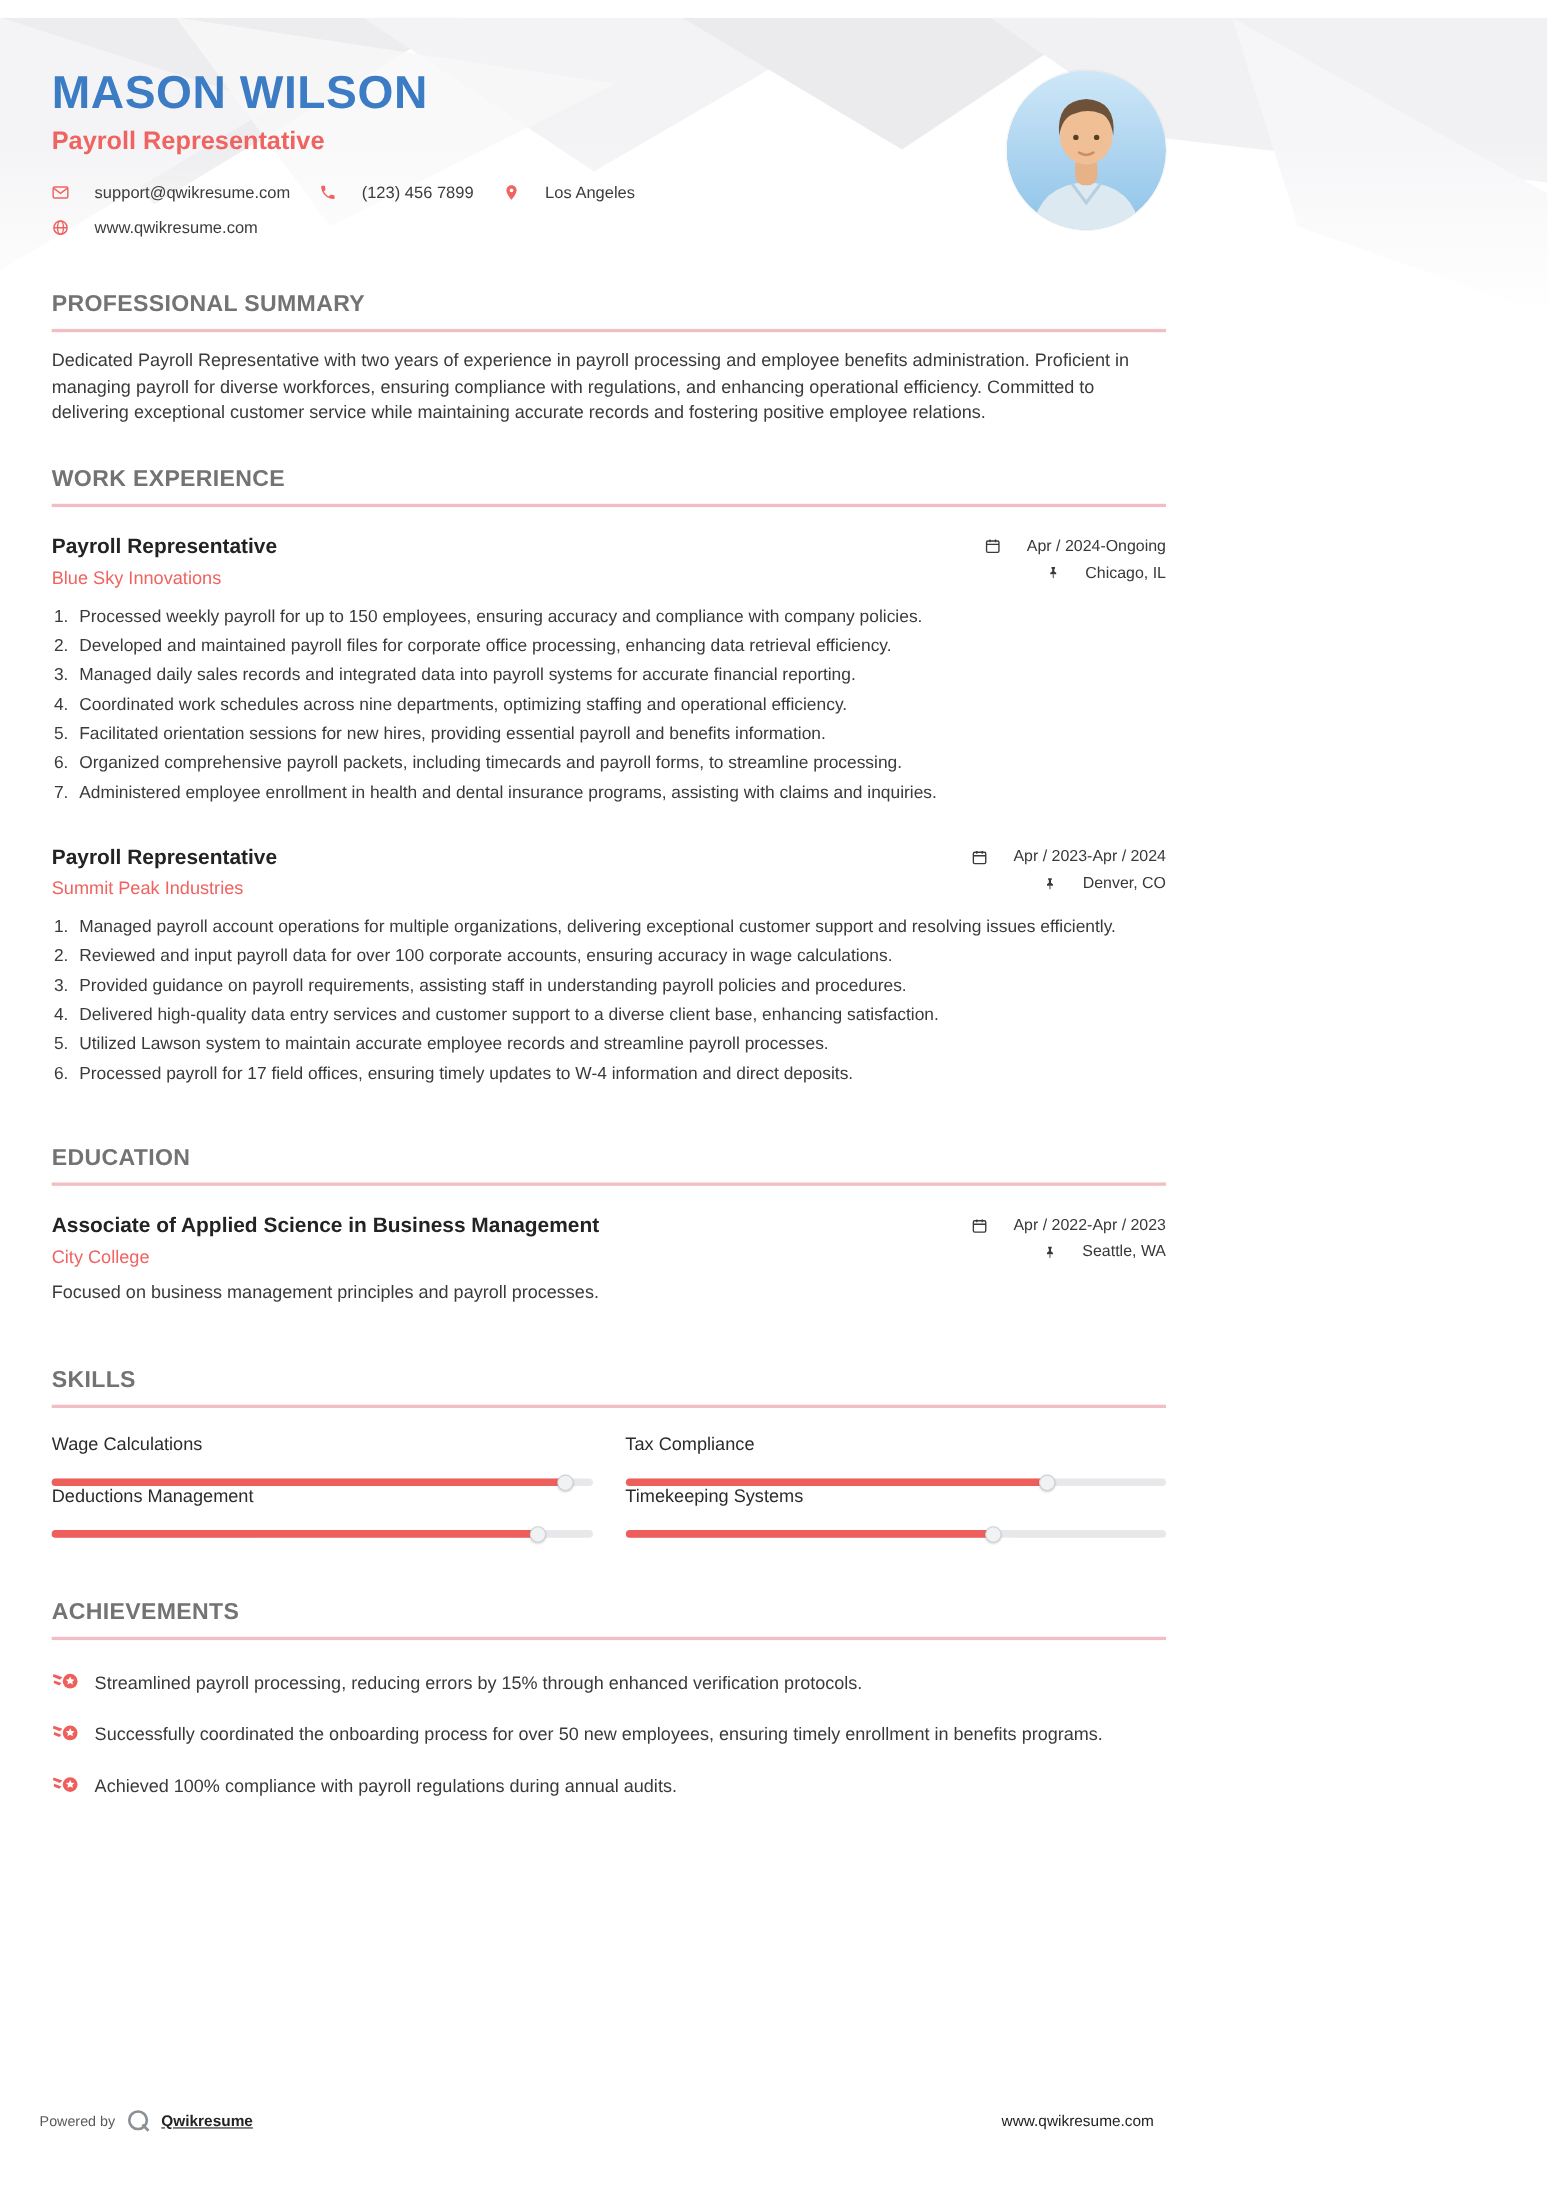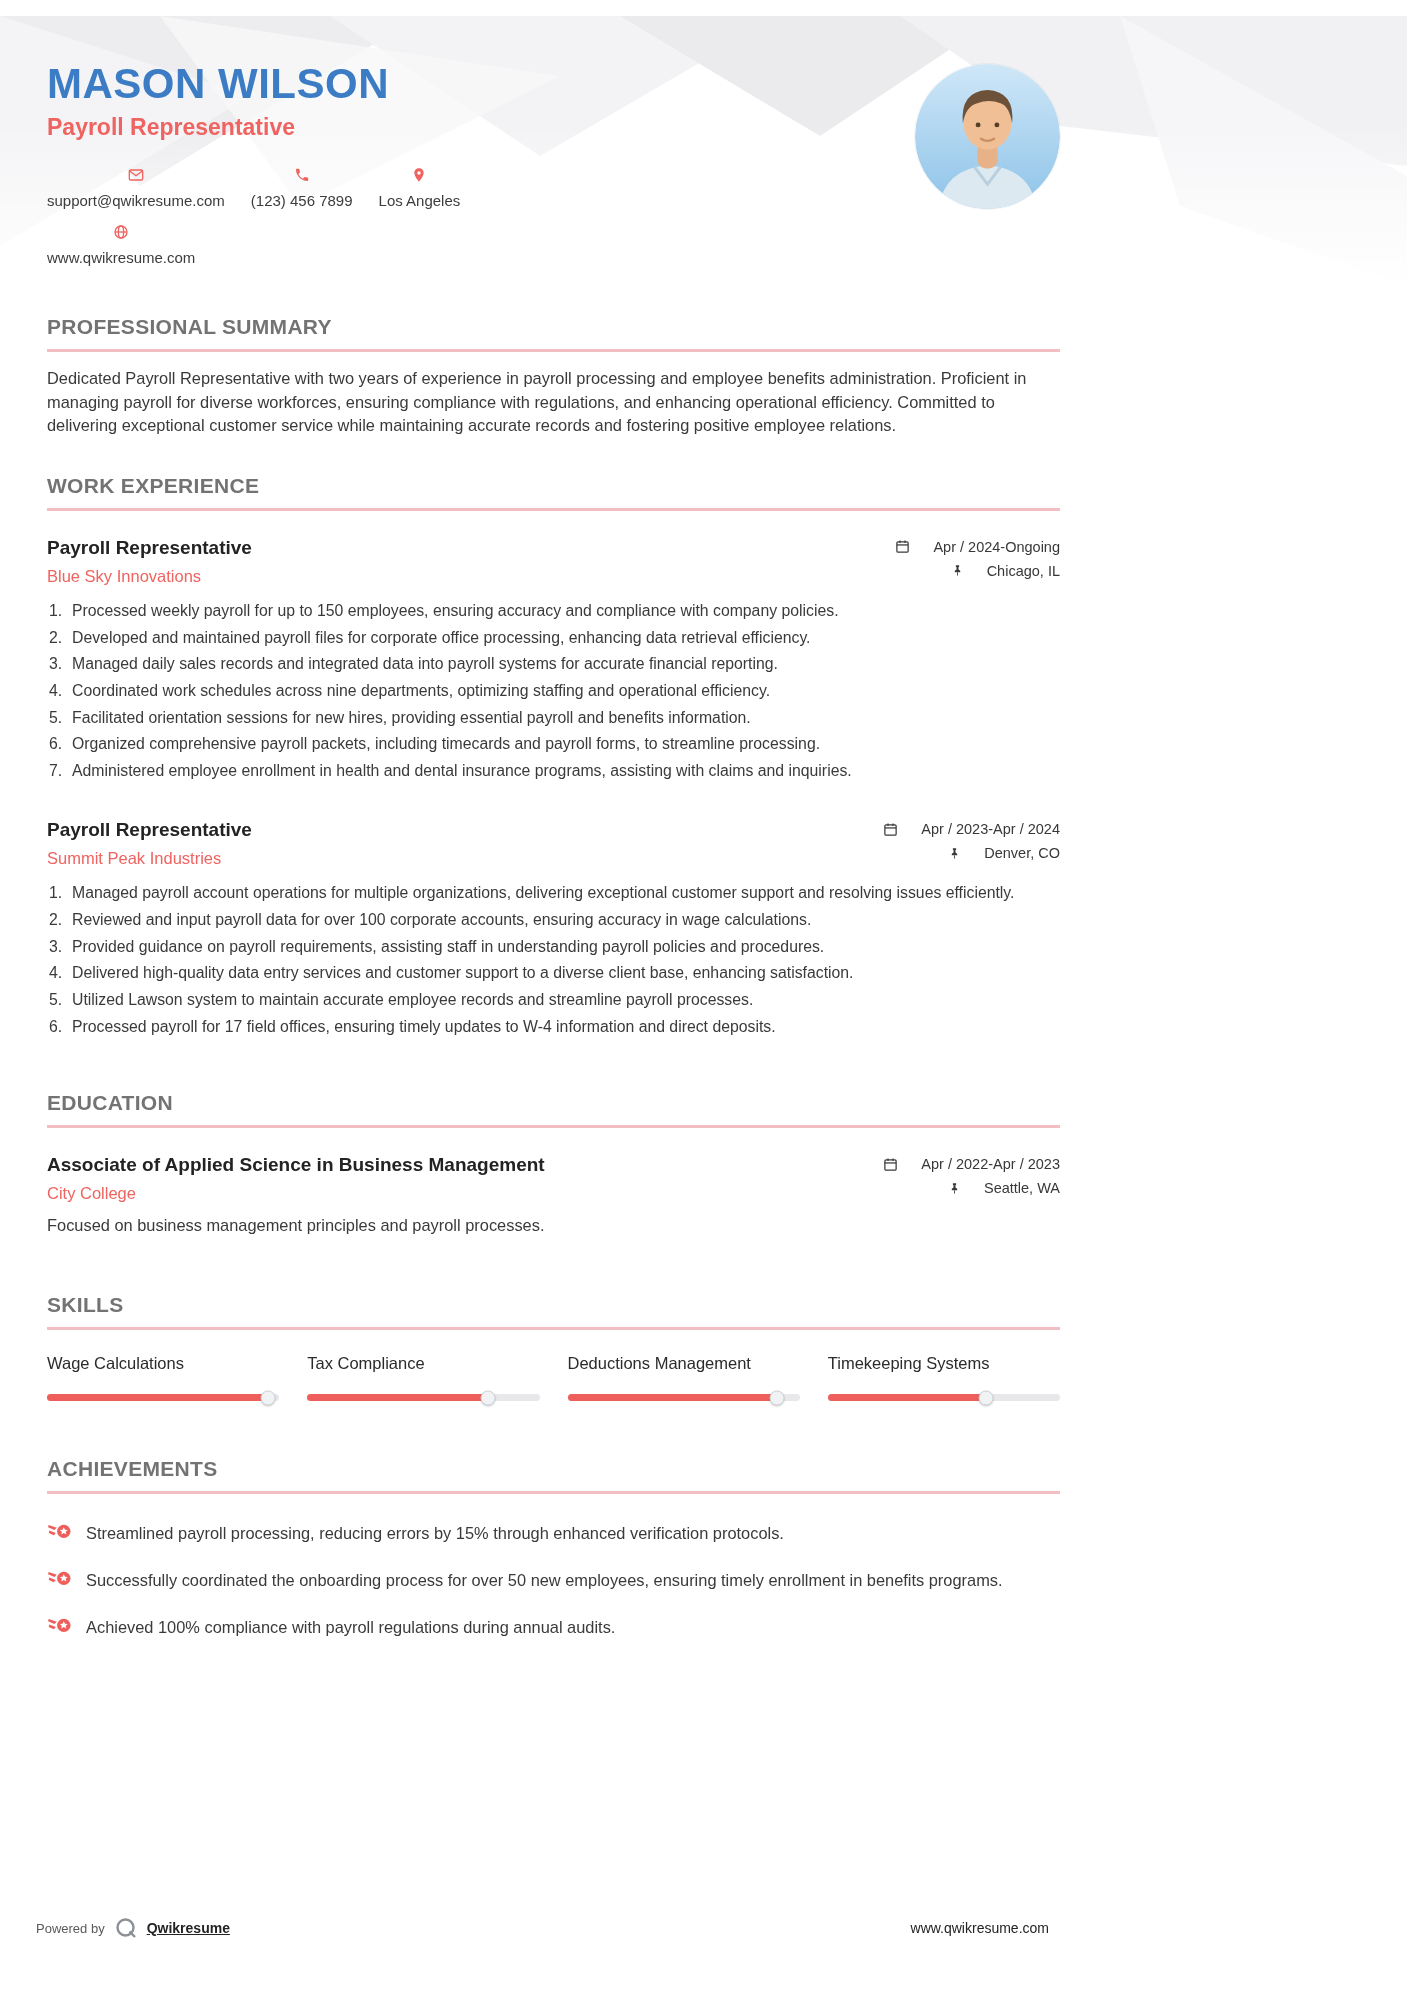--- a/index.html
+++ b/index.html
@@ -45,21 +45,21 @@
     line-height: 1.05;
   }
   .person-title {
     margin-top: 8px;
     font-size: 23px;
     font-weight: 600;
     color: #ef6360;
   }
   .contact-rows { margin-top: 26px; }
   .contact-row { display: flex; align-items: center; gap: 26px; margin-bottom: 15px; }
-  .contact-item { display: inline-flex; align-items: center; gap: 9px; font-size: 15px; color: #3c3c3c; flex-direction: column; }
+  .contact-item { display: inline-flex; gap: 23px; font-size: 15px; color: #3c3c3c; }
   .cicon { display: inline-flex; width: 16px; height: 16px; color: #ef6360; flex: 0 0 auto; }
   .cicon svg { width: 100%; height: 100%; }
 
   .avatar {
     width: 145px; height: 145px;
     border-radius: 50%;
     overflow: hidden;
     flex: 0 0 auto;
     margin-top: 2px;
     box-shadow: 0 0 0 1px rgba(0,0,0,0.04);
@@ -112,23 +112,22 @@
     left: 2px;
     color: #3a3a3a;
   }
 
   .edu-desc { margin-top: 12px; font-size: 16.4px; color: #3a3a3a; }
 
   
   .skills-grid {
     margin-top: 24px;
     display: grid;
-    grid-template-columns: repeat(4, 1fr);
+    grid-template-columns: repeat(2, 1fr);
     column-gap: 30px;
-    gap: 28px;
   }
   .skill-name { font-size: 16.5px; color: #2b2b2b; }
   .skill-bar {
     position: relative;
     margin-top: 21px;
     height: 7px;
     border-radius: 4px;
     background: #e8e8ea;
   }
   .skill-fill {

